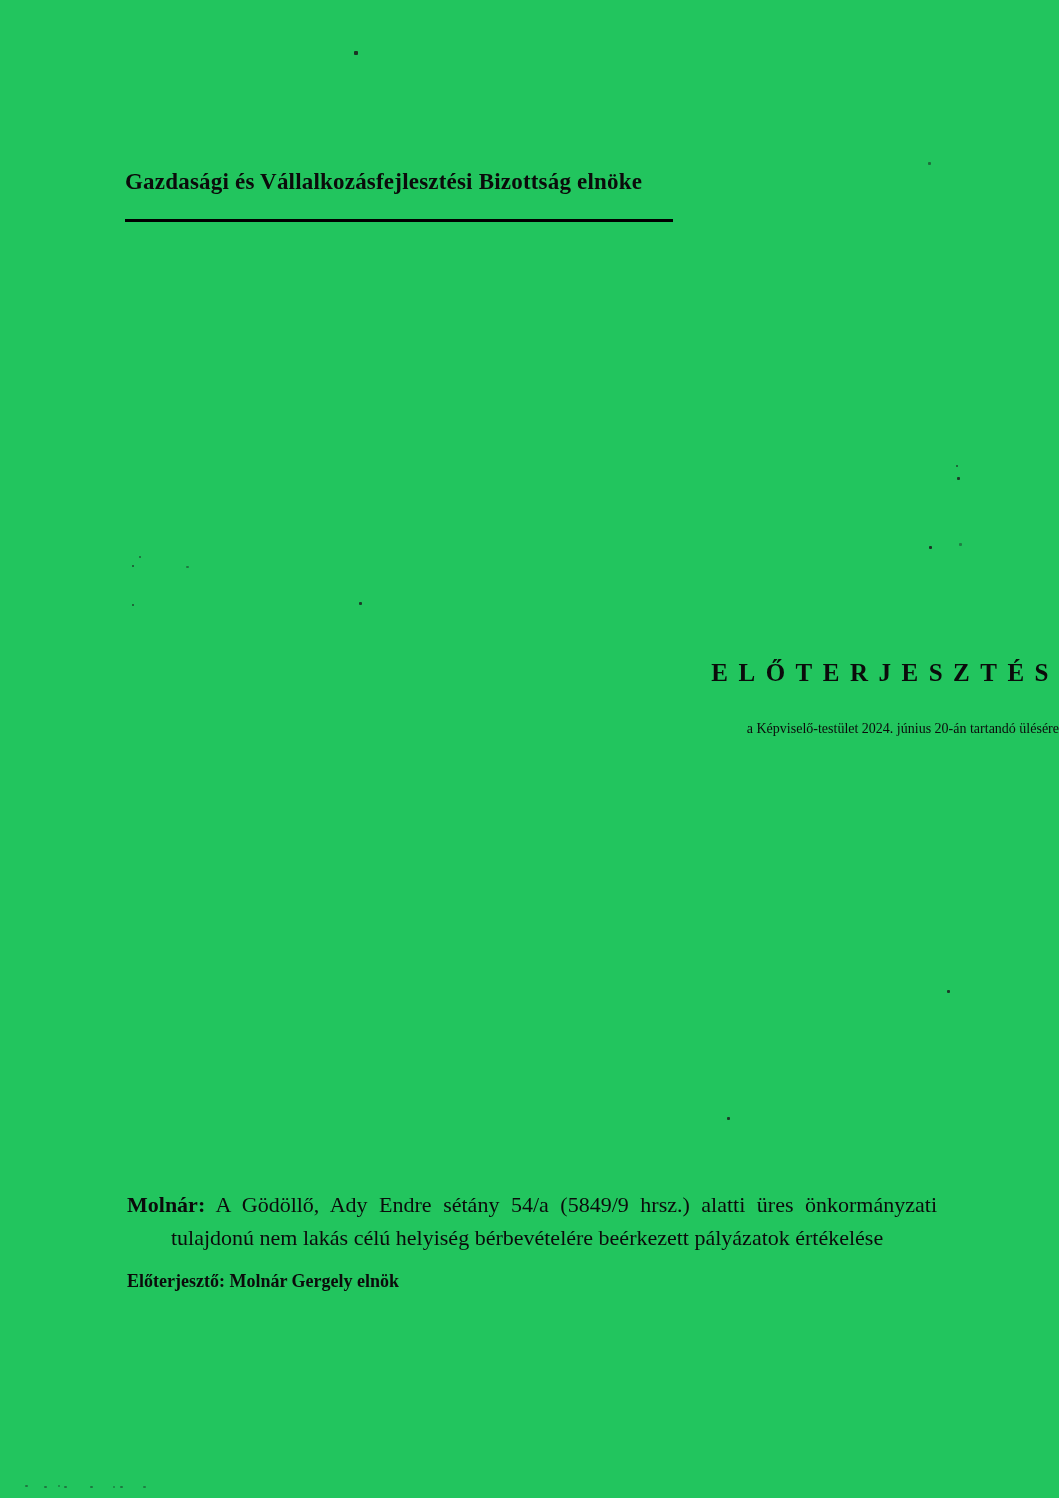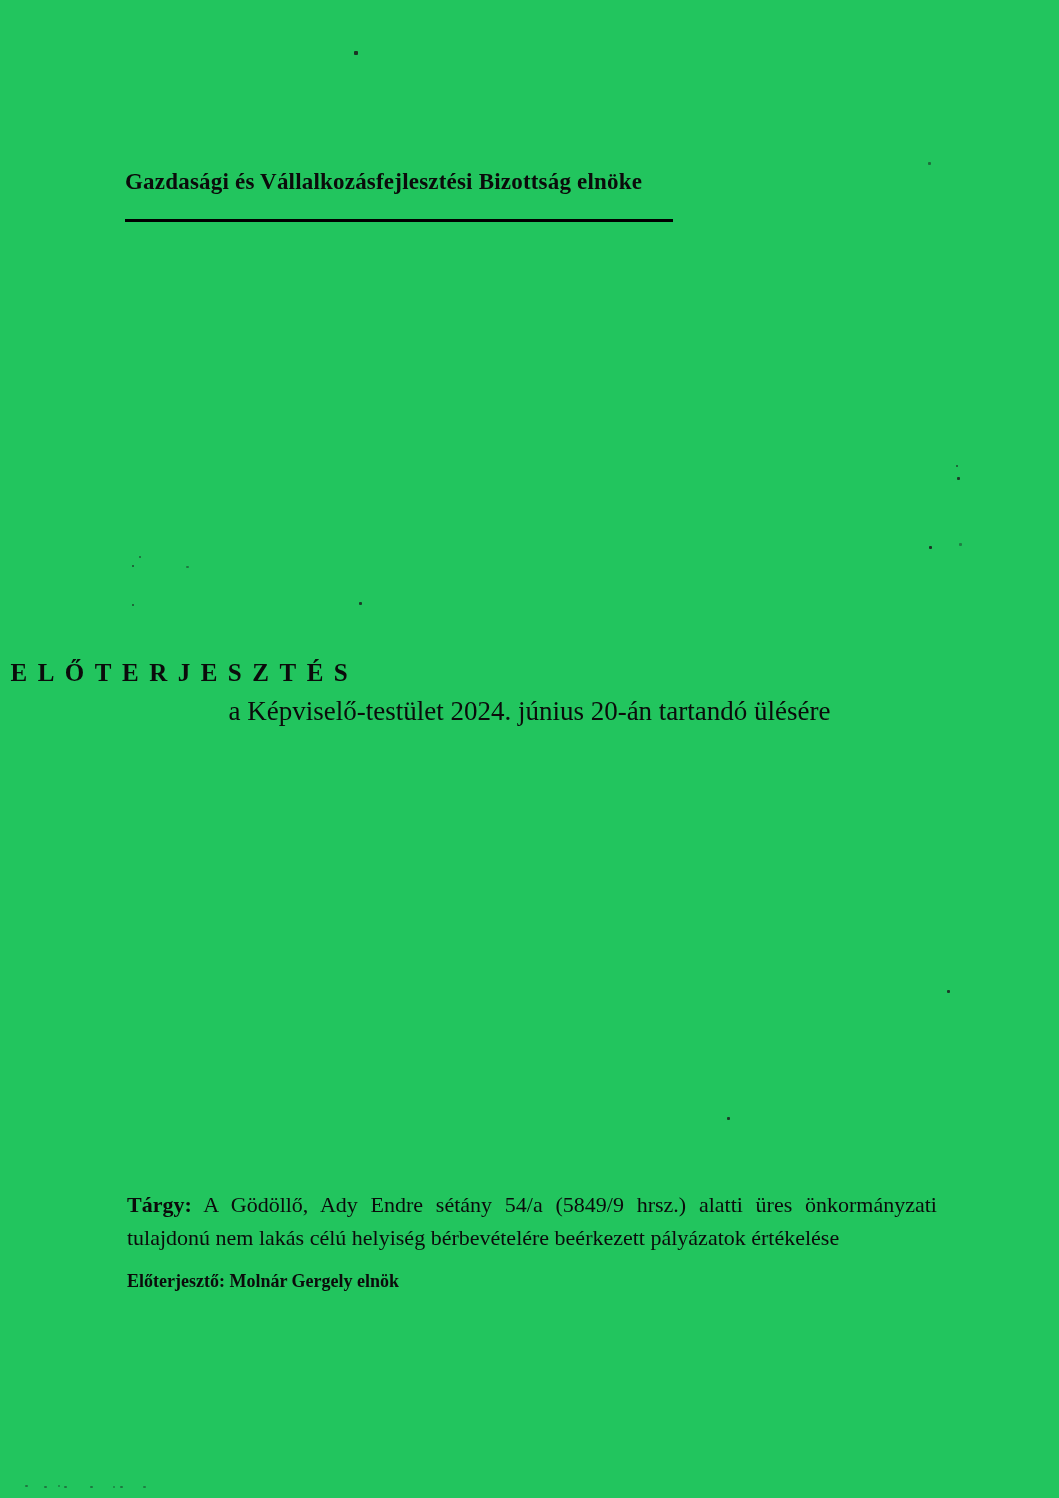--- a/index.html
+++ b/index.html
@@ -32,50 +32,51 @@
     top: 219px;
     width: 548px;
     height: 3px;
     background: #000000;
   }
   .doc-title {
     position: absolute;
     left: 0;
     top: 659px;
     width: 1059px;
-    text-align: left;
+    text-align: right;
     font-size: 25px;
     font-weight: bold;
     letter-spacing: 0.42em;
     text-indent: 0.42em; 
     white-space: nowrap;
   }
   .doc-subtitle {
     position: absolute;
     left: 0;
-    top: 696px;
+    top: 721px;
     width: 1059px;
-    text-align: center;
-    font-size: 27px;
+    text-align: right;
+    font-size: 14px;
     white-space: nowrap;
   }
   .subject-block {
     position: absolute;
     left: 127px;
     top: 1188px;
     width: 810px;
     font-size: 22px;
     line-height: 33px;
   }
   .subject-line1 {
     text-align: justify;
     text-align-last: justify;
   }
   .subject-line2 {
     white-space: nowrap;
+    margin-left: 44px;
   }
   .bold { font-weight: bold; }
   .presenter-line {
     position: absolute;
     left: 127px;
     top: 1271px;
     font-size: 18px;
     font-weight: bold;
     white-space: nowrap;
   }
@@ -93,21 +94,21 @@
   <div class="org-header">Gazdasági és Vállalkozásfejlesztési Bizottság elnöke</div>
 
   <div class="header-rule"></div>
 
   <div class="doc-title">ELŐTERJESZTÉS</div>
 
   <div class="doc-subtitle">a Képviselő-testület 2024. június 20-án tartandó ülésére</div>
 
   <div class="subject-block">
     <div class="subject-line1">
-      <span class="bold">Tárgy:</span>
+      <span class="bold">Molnár:</span>
       <span>A Gödöllő, Ady Endre sétány 54/a (5849/9 hrsz.) alatti üres önkormányzati</span>
     </div>
     <div class="subject-line2">tulajdonú nem lakás célú helyiség bérbevételére beérkezett pályázatok értékelése</div>
   </div>
 
   <div class="presenter-line">Előterjesztő: Molnár Gergely elnök</div>
 
   <div id="noise-layer">
       <div class="speck" style="left: 354px; top: 51px; width: 4px; height: 4px; opacity: 0.85;"></div>
       <div class="speck" style="left: 928px; top: 162px; width: 3px; height: 3px; opacity: 0.5;"></div>

